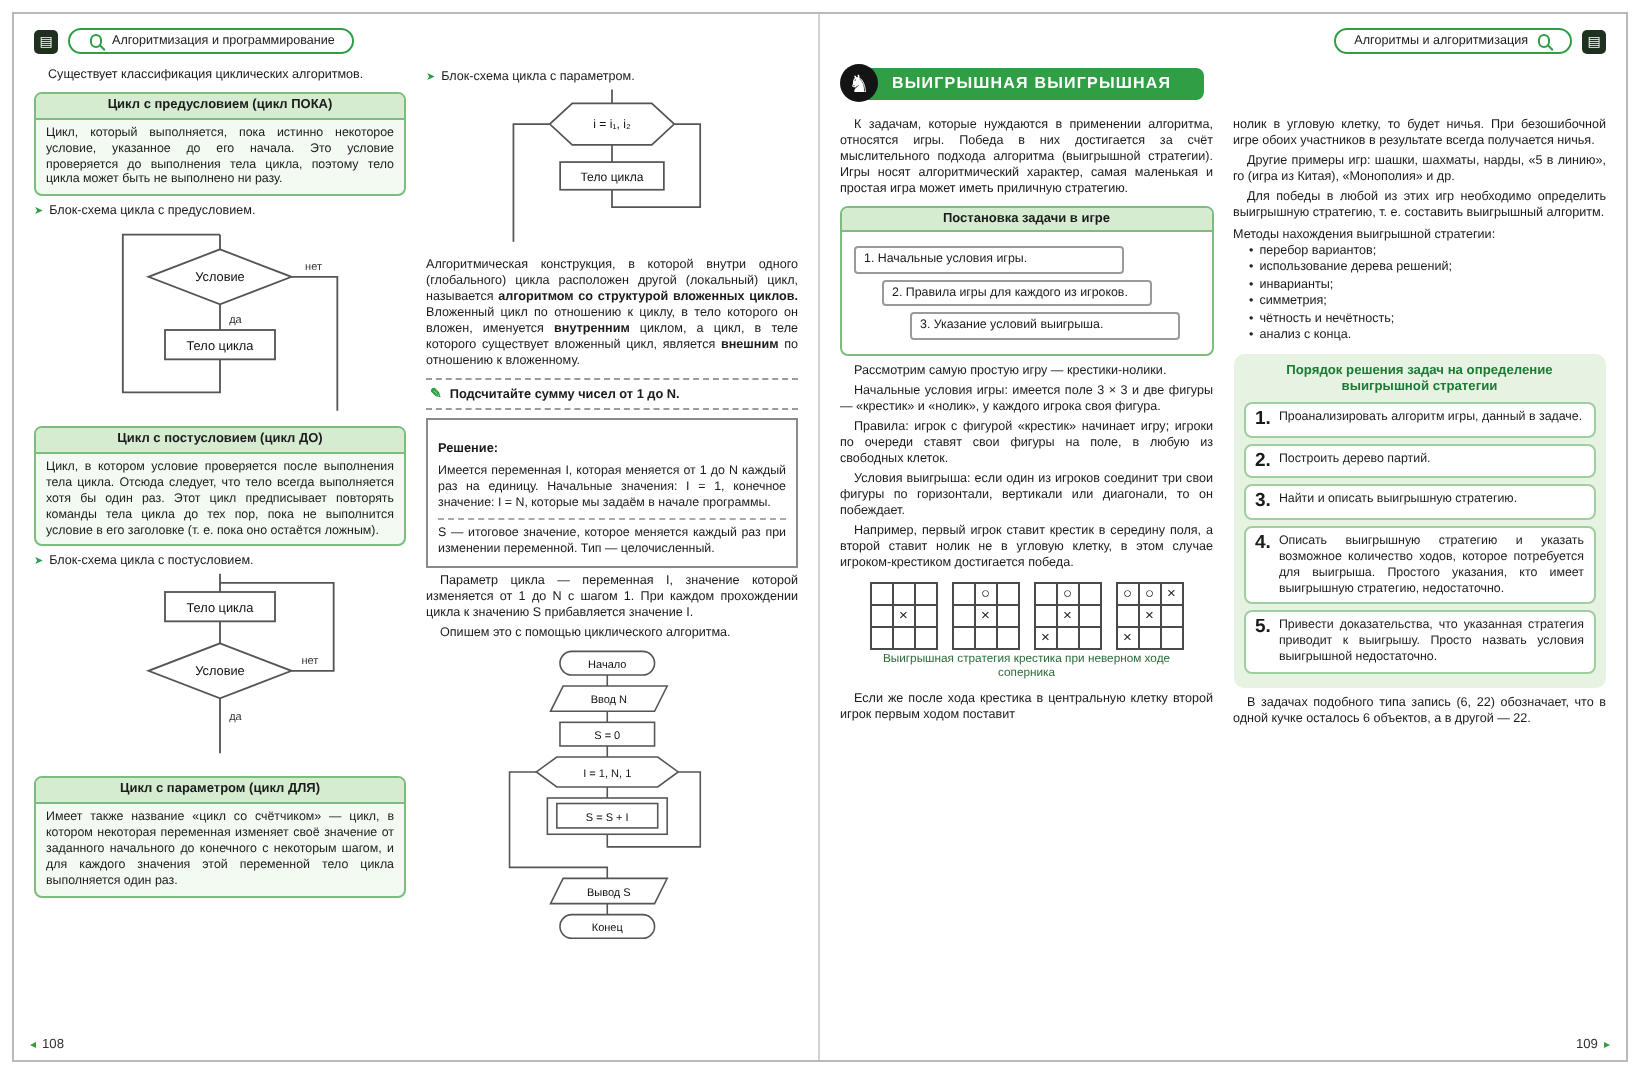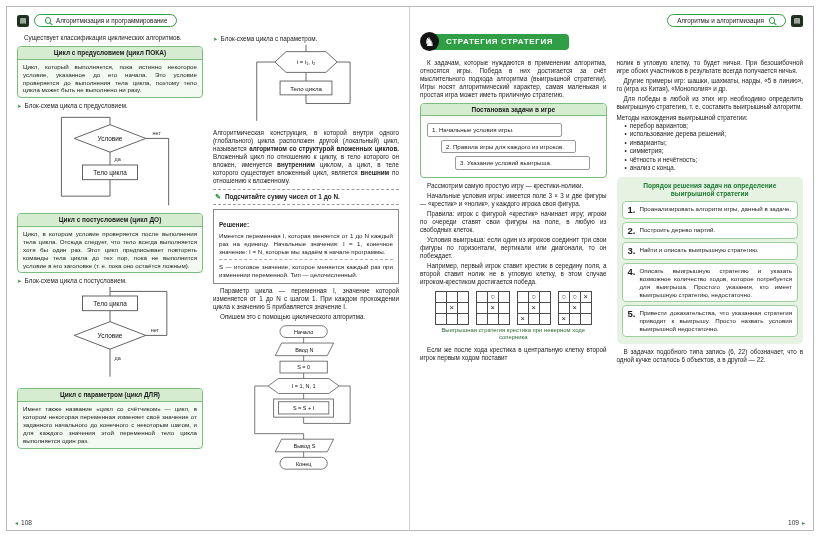--- a/index.html
+++ b/index.html
@@ -225,21 +225,21 @@
     <div class="phead right">
       <span class="pill">
         <span>Алгоритмы и алгоритмизация</span>
         <span class="mag"></span>
       </span>
       <span class="logo">▤</span>
     </div>
 
     <div class="badge">
       <span class="circ">♞</span>
-      <span class="bar">СТРАТЕГИЯ СТРАТЕГИЯ</span>
+      <span class="bar">ВЫИГРЫШНАЯ ВЫИГРЫШНАЯ</span>
     </div>
 
     <div class="cols">
 
       <div class="col">
         <p class="body">К задачам, которые нуждаются в применении алгоритма, относятся игры. Победа в них достигается за счёт мыслительного подхода алгоритма (выигрышной стратегии). Игры носят алгоритмический характер, самая маленькая и простая игра может иметь приличную стратегию.</p>
 
         <div class="setup">
           <div class="st">Постановка задачи в игре</div>
           <div class="sb">

